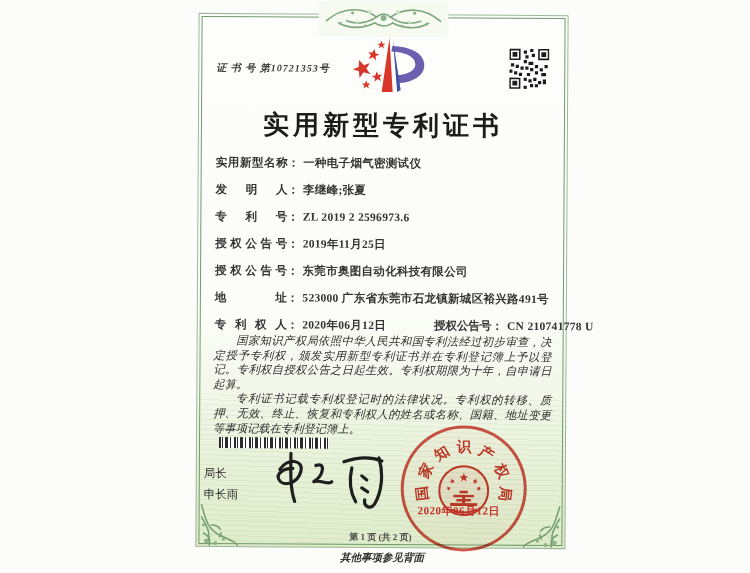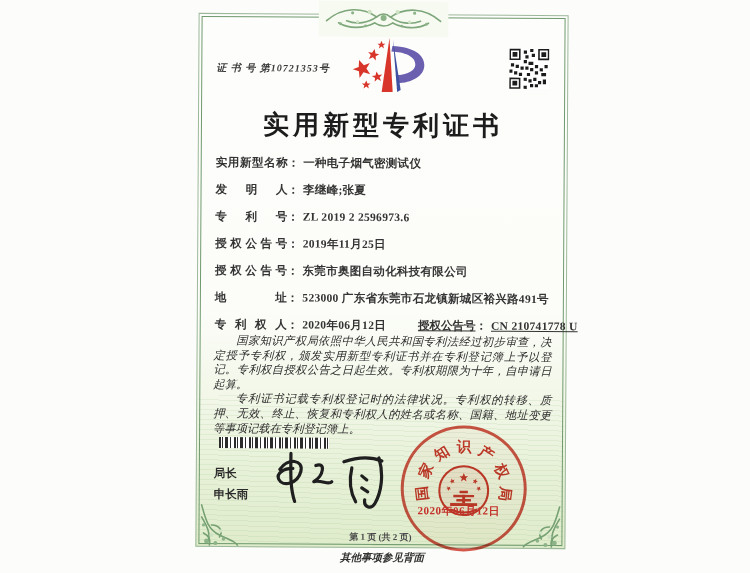--- a/index.html
+++ b/index.html
@@ -21,27 +21,27 @@
   .cert-no{position:absolute;left:18px;top:48px;font-size:10px;letter-spacing:1px;color:#3c3c3c;font-weight:600;font-style:italic;}
   .qr{position:absolute;left:311px;top:33px;width:40px;height:42px;}
   .logo{position:absolute;left:150px;top:22px;width:86px;height:62px;}
   .title{position:absolute;left:0;top:94px;width:100%;text-align:center;
     font-size:26px;font-weight:700;letter-spacing:4px;color:#1c1c1c;}
   .fields{position:absolute;left:18px;top:136px;right:14px;color:#343434;}
   .frow{height:27px;line-height:27px;font-size:11.5px;font-weight:600;white-space:nowrap;}
   .flabel{display:inline-block;width:72px;text-align:justify;text-align-last:justify;vertical-align:top;}
   .fcolon{display:inline-block;margin-right:4px;}
   .fvalue{letter-spacing:0.3px;}
-  .pair2{margin-left:32px;text-decoration:underline;}
+  .pair2{margin-left:48px;}
   .paras{position:absolute;left:17px;top:320px;width:338px;
     font-size:11.3px;line-height:14.6px;color:#2e2e2e;text-align:justify;font-style:italic;}
   .paras p{margin:0;text-indent:2em;}
   .barcode{position:absolute;left:23px;top:424px;width:110px;height:11px;
     background:repeating-linear-gradient(90deg,#2b2b2b 0 2px,#fff 2px 3px,#2b2b2b 3px 4px,#fff 4px 6px,#2b2b2b 6px 9px,#fff 9px 11px,#2b2b2b 11px 12px,#fff 12px 15px);}
-  .director{position:absolute;left:18px;top:450px;font-size:11.5px;font-weight:700;color:#2c2c2c;line-height:21px;}
+  .director{position:absolute;left:8px;top:450px;font-size:11.5px;font-weight:400;color:#2c2c2c;line-height:21px;}
   .signature{position:absolute;left:70px;top:430px;width:135px;height:72px;}
   .seal{position:absolute;left:205px;top:411px;width:120px;height:120px;border-radius:50%;
     border:3.5px solid rgba(206,57,44,0.85);background:rgba(230,90,70,0.04);
     mix-blend-mode:multiply;}
   .seal-char{position:absolute;left:50%;top:50%;width:16px;height:16px;margin:-8px 0 0 -8px;
     font-size:14.5px;font-weight:700;color:#cf3a2d;text-align:center;line-height:16px;}
   .sc0{transform:rotate(-97deg) translateY(-42px);}
   .sc1{transform:rotate(-65deg) translateY(-42px);}
   .sc2{transform:rotate(-32.5deg) translateY(-42px);}
   .sc3{transform:rotate(0deg) translateY(-42px);}

